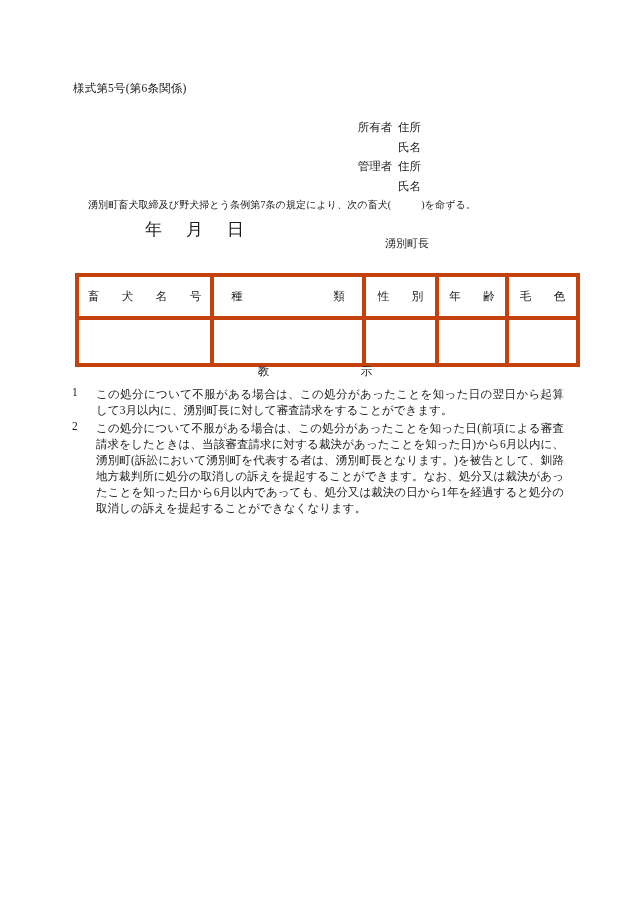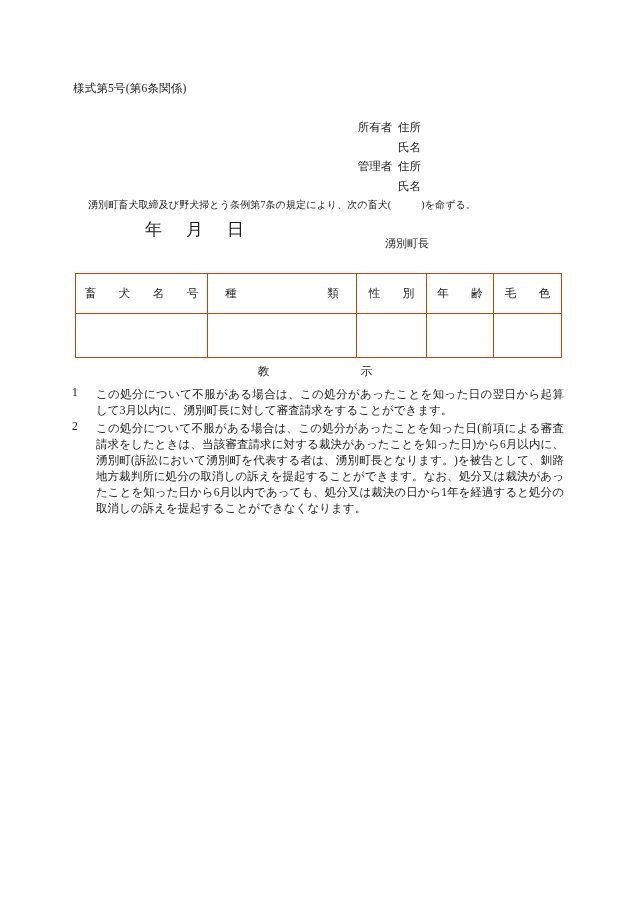--- a/index.html
+++ b/index.html
@@ -93,21 +93,21 @@
   
   .dog-table {
     position: absolute;
     left: 75px;
     top: 273px;
     width: 481px;
     border-collapse: collapse;
     table-layout: fixed;
   }
   .dog-table td {
-    border: 1px solid #c2410c;
+    border: 4px solid #c2410c;
     font-size: 11.5px;
     text-align: center;
     vertical-align: middle;
     padding: 0;
   }
   .dog-table tr.head-row td {
     height: 39px;
   }
   .dog-table tr.body-row td {
     height: 43px;

